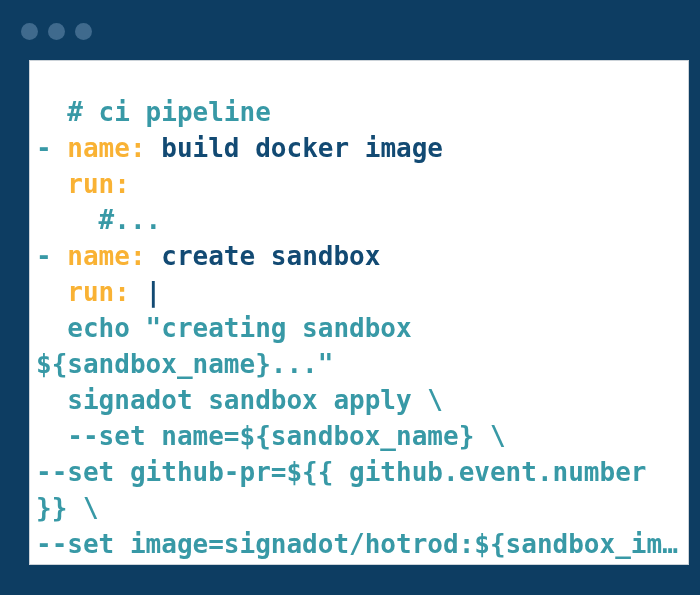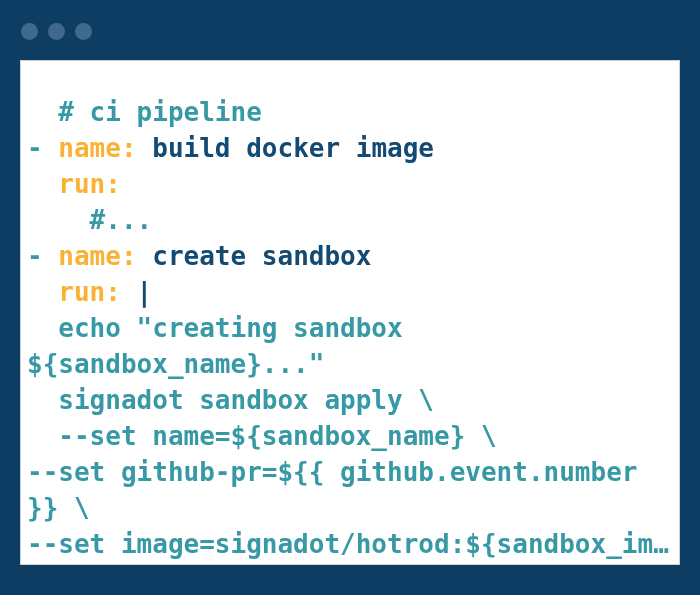--- a/index.html
+++ b/index.html
@@ -38,15 +38,15 @@
 </style>
 </head>
 <body style="background: rgb(13, 61, 98);">
 
 <div class="titlebar">
   <div class="dot" style="background: rgb(63, 106, 141);"></div>
   <div class="dot" style="background: rgb(63, 106, 141);"></div>
   <div class="dot" style="background: rgb(63, 106, 141);"></div>
 </div>
 
-<div class="panel" style="background: rgb(255, 255, 255); border-color: rgb(204, 211, 217);">
+<div class="panel" style="background: rgb(255, 255, 255); border-color: rgb(204, 211, 217); margin-left: 9px;">
   <div class="code" id="code-block"><div class="code-line"><span style="color: rgb(56, 153, 166);">  # ci pipeline</span></div><div class="code-line"><span style="color: rgb(56, 153, 166);">- </span><span style="color: rgb(249, 178, 52);">name:</span><span style="color: rgb(18, 74, 115);"> build docker image</span></div><div class="code-line"><span style="color: rgb(56, 153, 166);">  </span><span style="color: rgb(249, 178, 52);">run:</span></div><div class="code-line"><span style="color: rgb(56, 153, 166);">    #...</span></div><div class="code-line"><span style="color: rgb(56, 153, 166);">- </span><span style="color: rgb(249, 178, 52);">name:</span><span style="color: rgb(18, 74, 115);"> create sandbox</span></div><div class="code-line"><span style="color: rgb(56, 153, 166);">  </span><span style="color: rgb(249, 178, 52);">run:</span><span style="color: rgb(18, 74, 115);"> |</span></div><div class="code-line"><span style="color: rgb(56, 153, 166);">  echo "creating sandbox</span></div><div class="code-line"><span style="color: rgb(56, 153, 166);">${sandbox_name}..."</span></div><div class="code-line"><span style="color: rgb(56, 153, 166);">  signadot sandbox apply \</span></div><div class="code-line"><span style="color: rgb(56, 153, 166);">  --set name=${sandbox_name} \</span></div><div class="code-line"><span style="color: rgb(56, 153, 166);">--set github-pr=${{ github.event.number</span></div><div class="code-line"><span style="color: rgb(56, 153, 166);">}} \</span></div><div class="code-line"><span style="color: rgb(56, 153, 166);">--set image=signadot/hotrod:${sandbox_im…</span></div></div>
 </div>
 
 </body></html>

